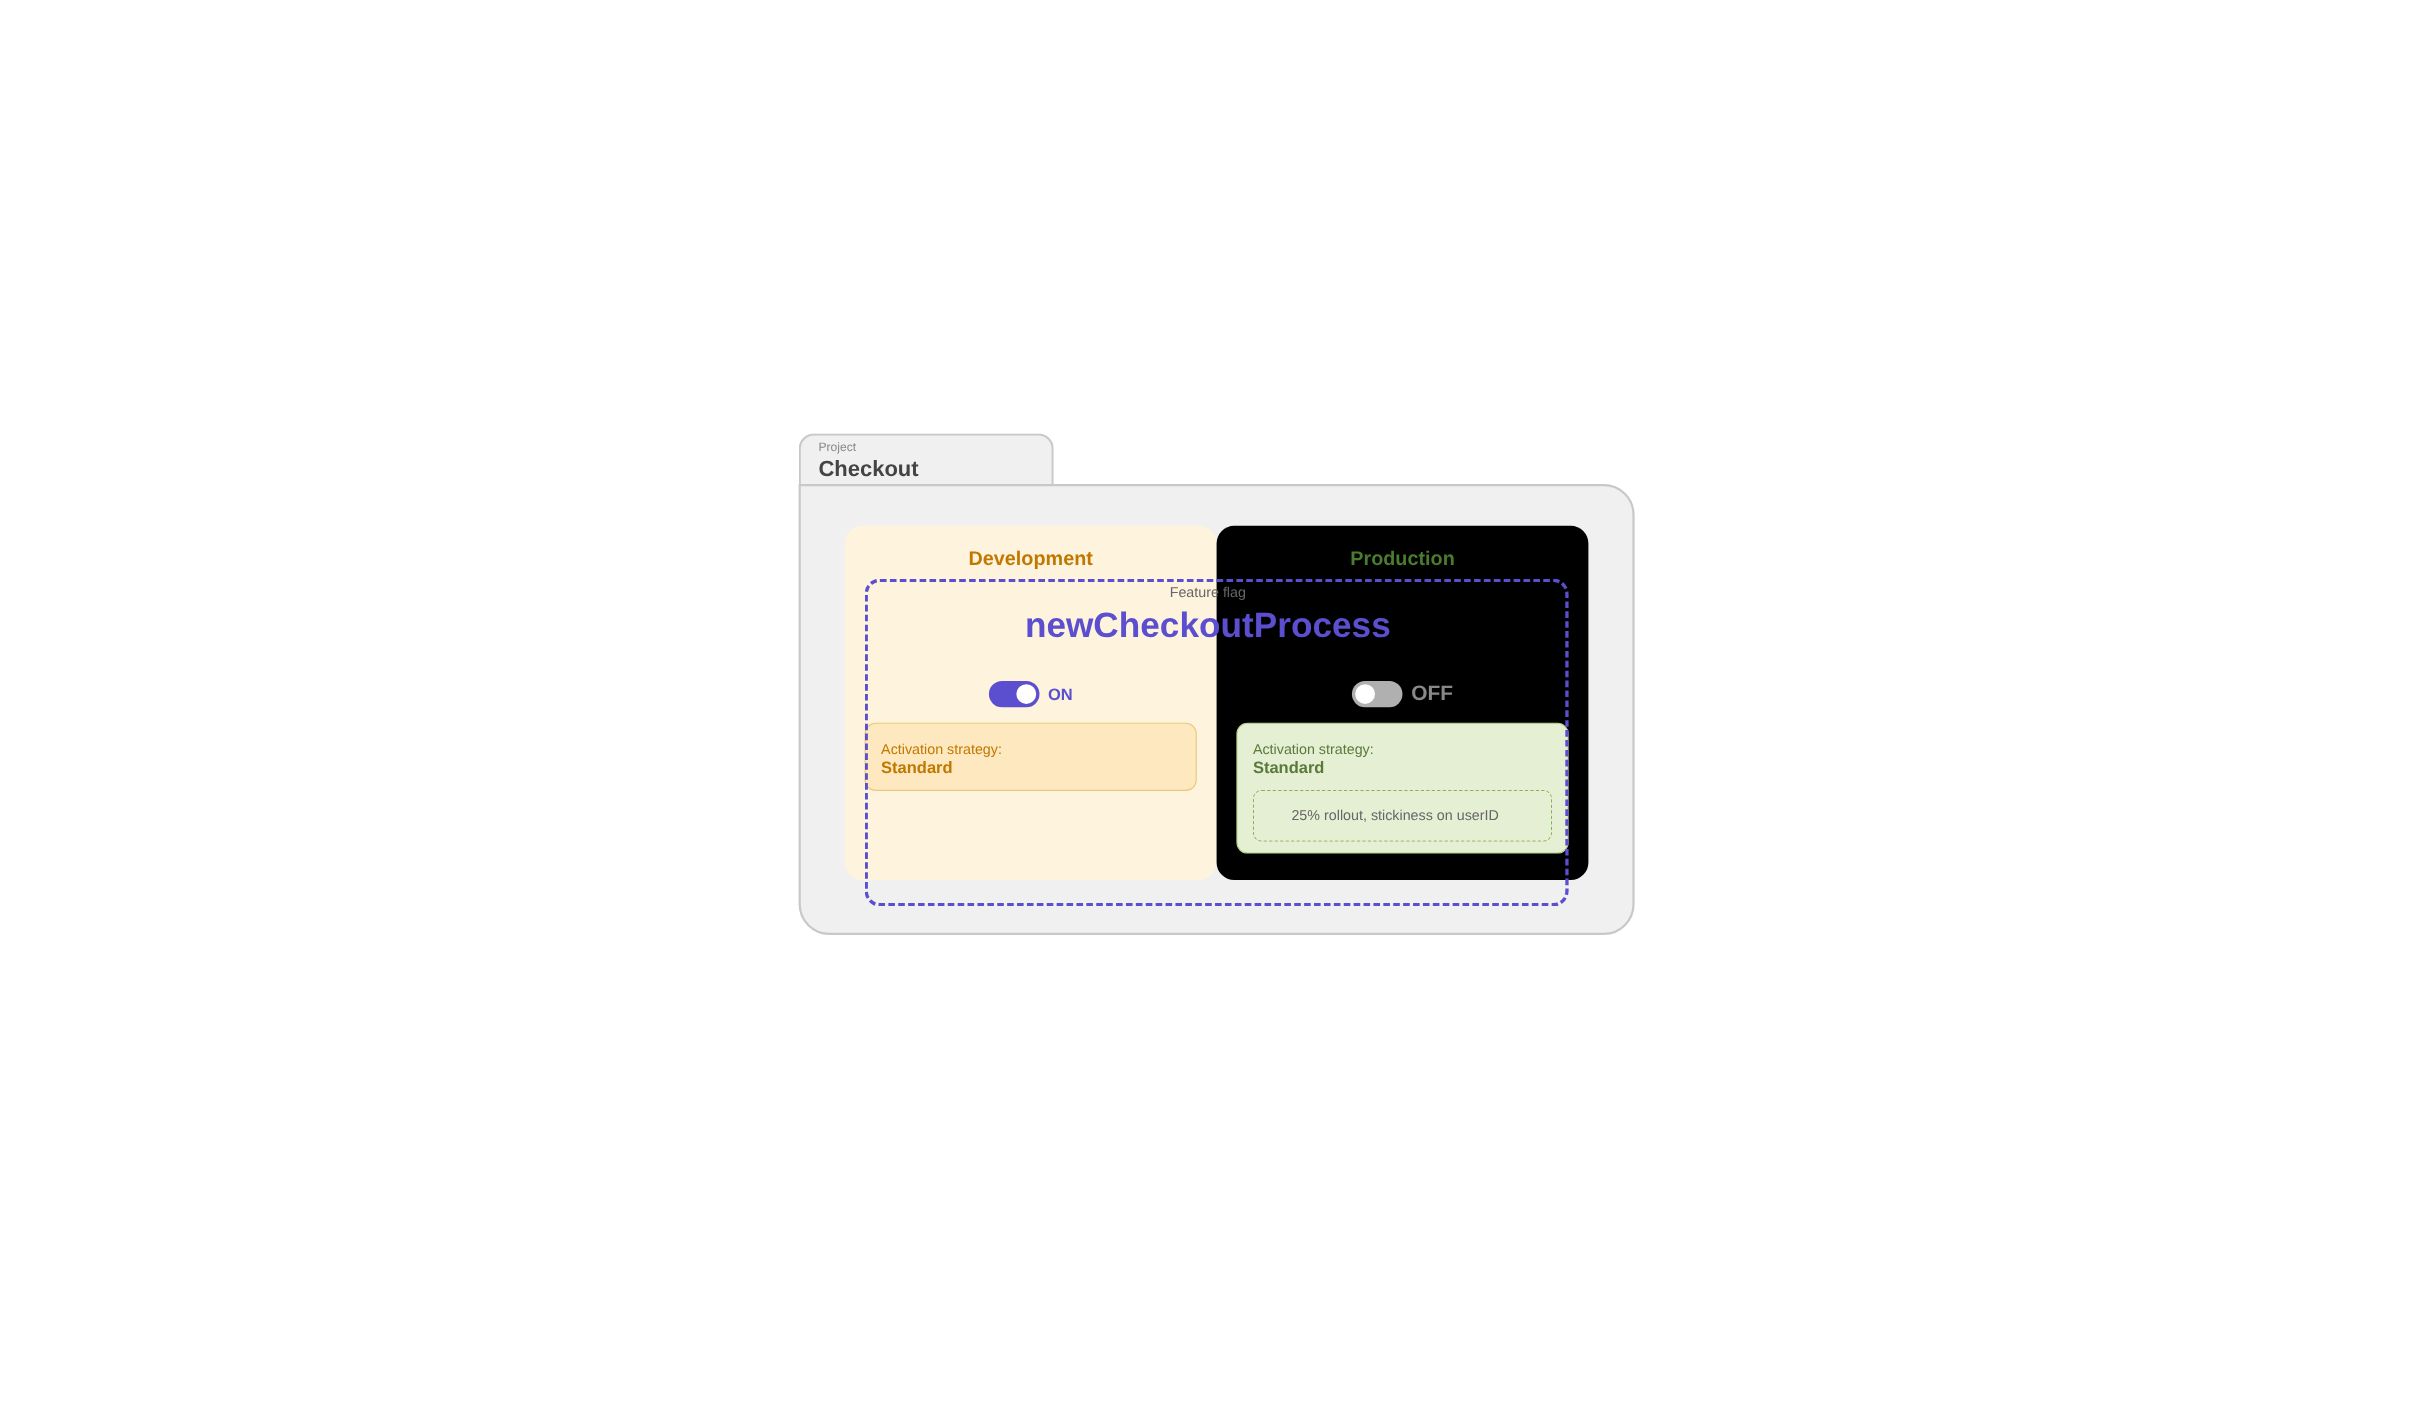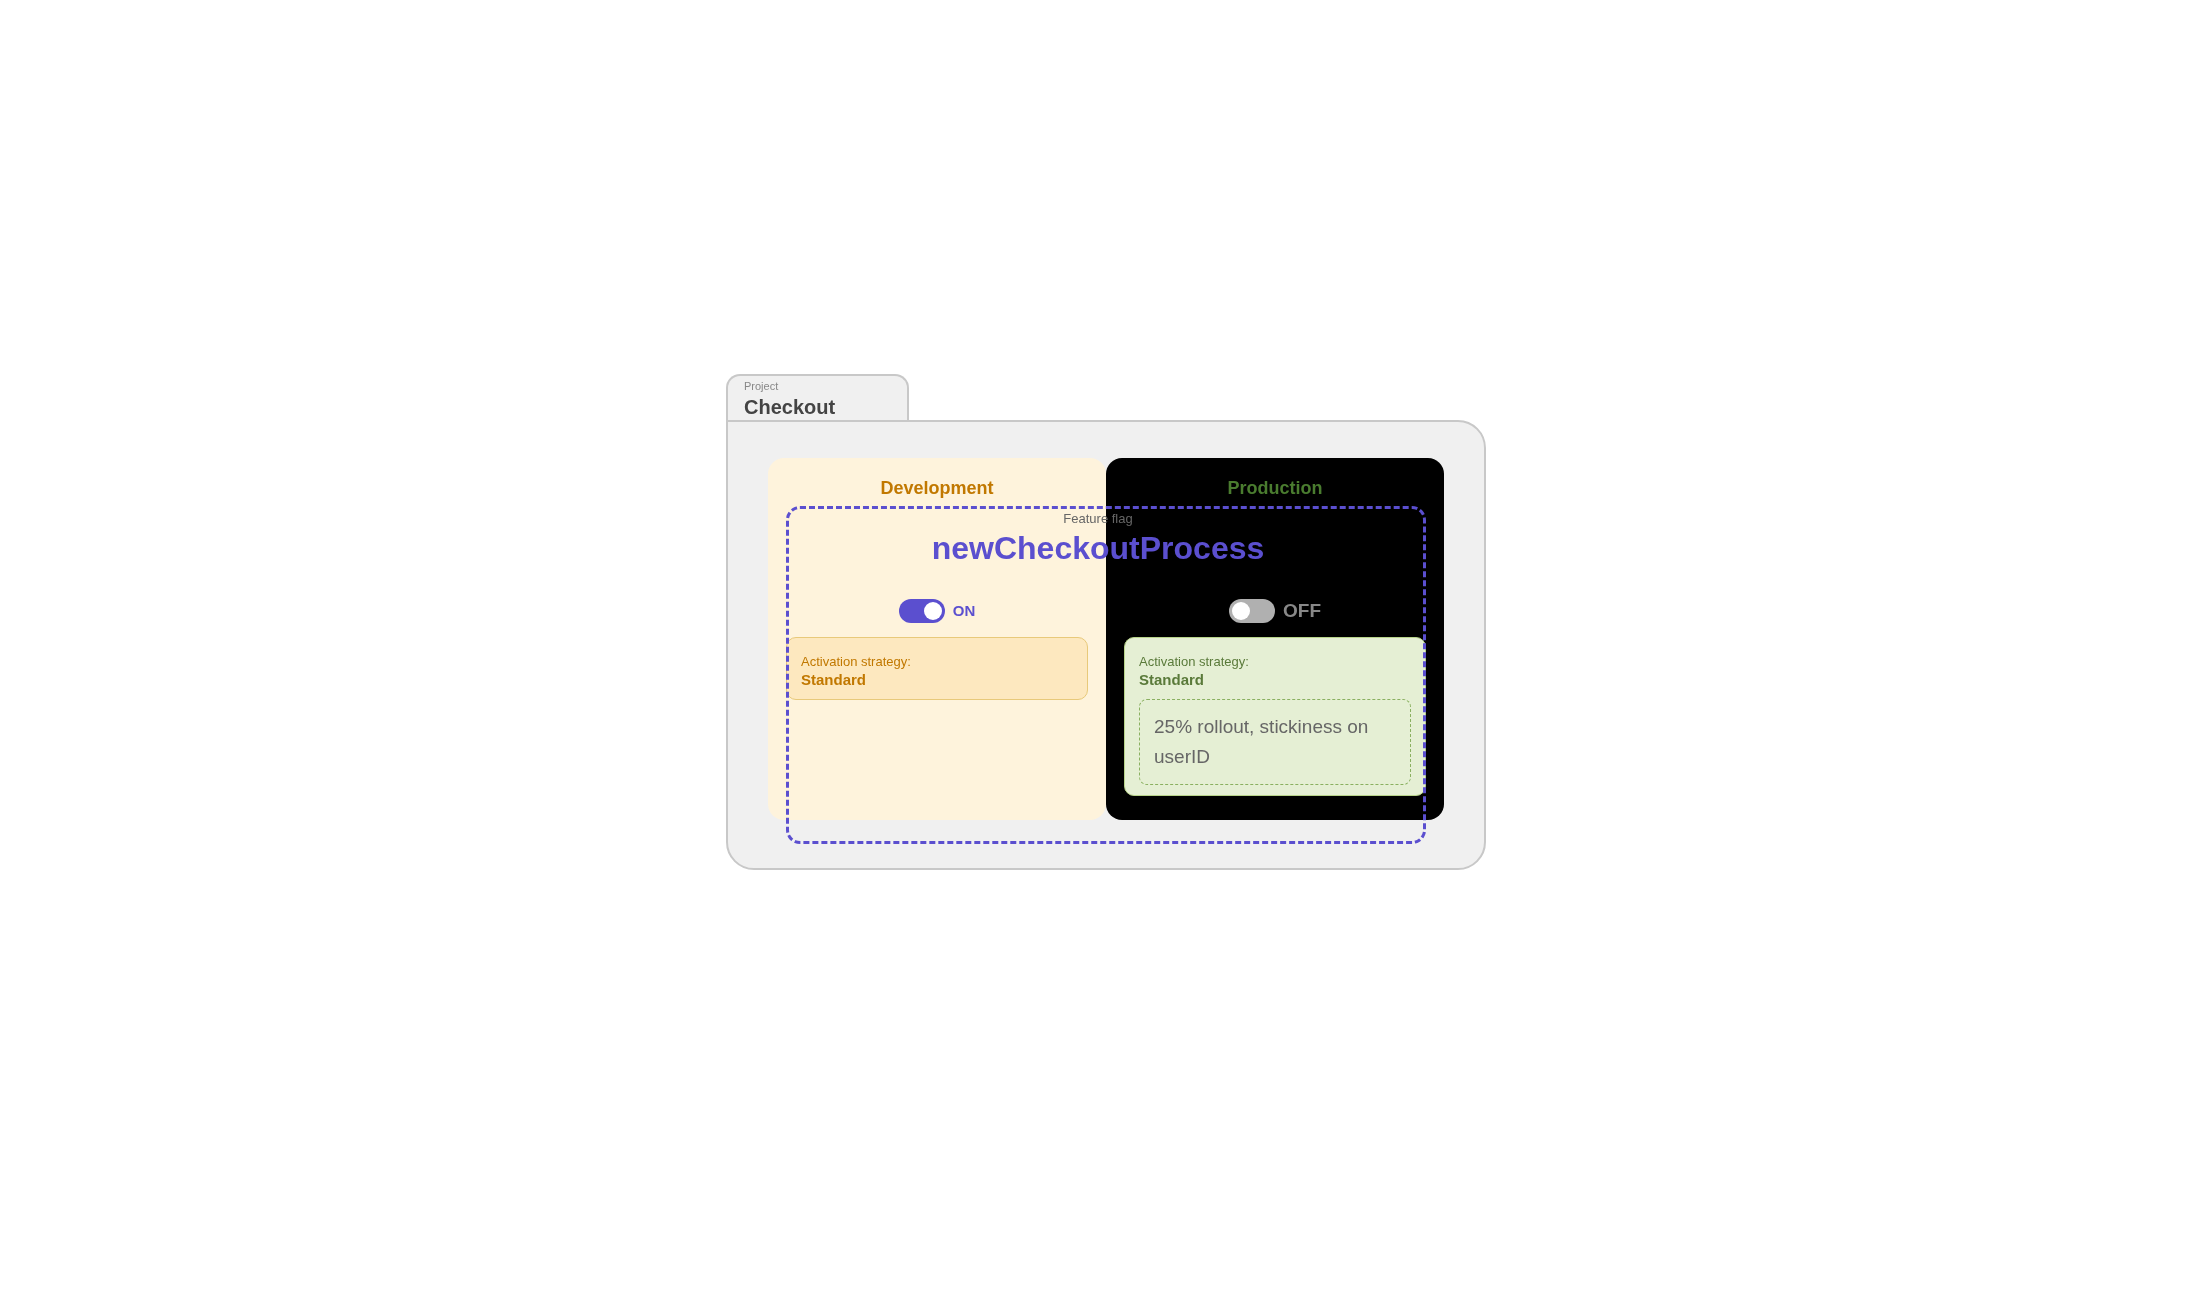--- a/index.html
+++ b/index.html
@@ -32,21 +32,21 @@
       background: #f0f0f0;
       border: 2.5px solid #c8c8c8;
       border-radius: 0 28px 28px 28px;
       padding: 36px 40px 48px 40px;
     }
 
     .folder-tab {
       position: absolute;
       top: -46px;
       left: 0;
-      width: 183px;
+      width: 232px;
       height: 50px;
       background: #f0f0f0;
       border: 2.5px solid #c8c8c8;
       border-bottom: none;
       border-radius: 14px 14px 0 0;
       padding: 6px 16px;
       display: flex;
       flex-direction: column;
       justify-content: center;
     }
@@ -245,23 +245,24 @@
       margin-bottom: 6px;
     }
 
     .constraint-value {
       font-size: 13px;
       color: #666;
       font-style: italic;
     }
 
     .rollout-text {
-      font-size: 19px;
+      font-size: 13px;
       color: #666;
       line-height: 1.6;
+      margin-left: 20px;
     }
 
     .env-content-row {
       display: flex;
       flex-direction: column;
       align-items: center;
       margin-top: 90px;
     }
   </style>
 </head>

